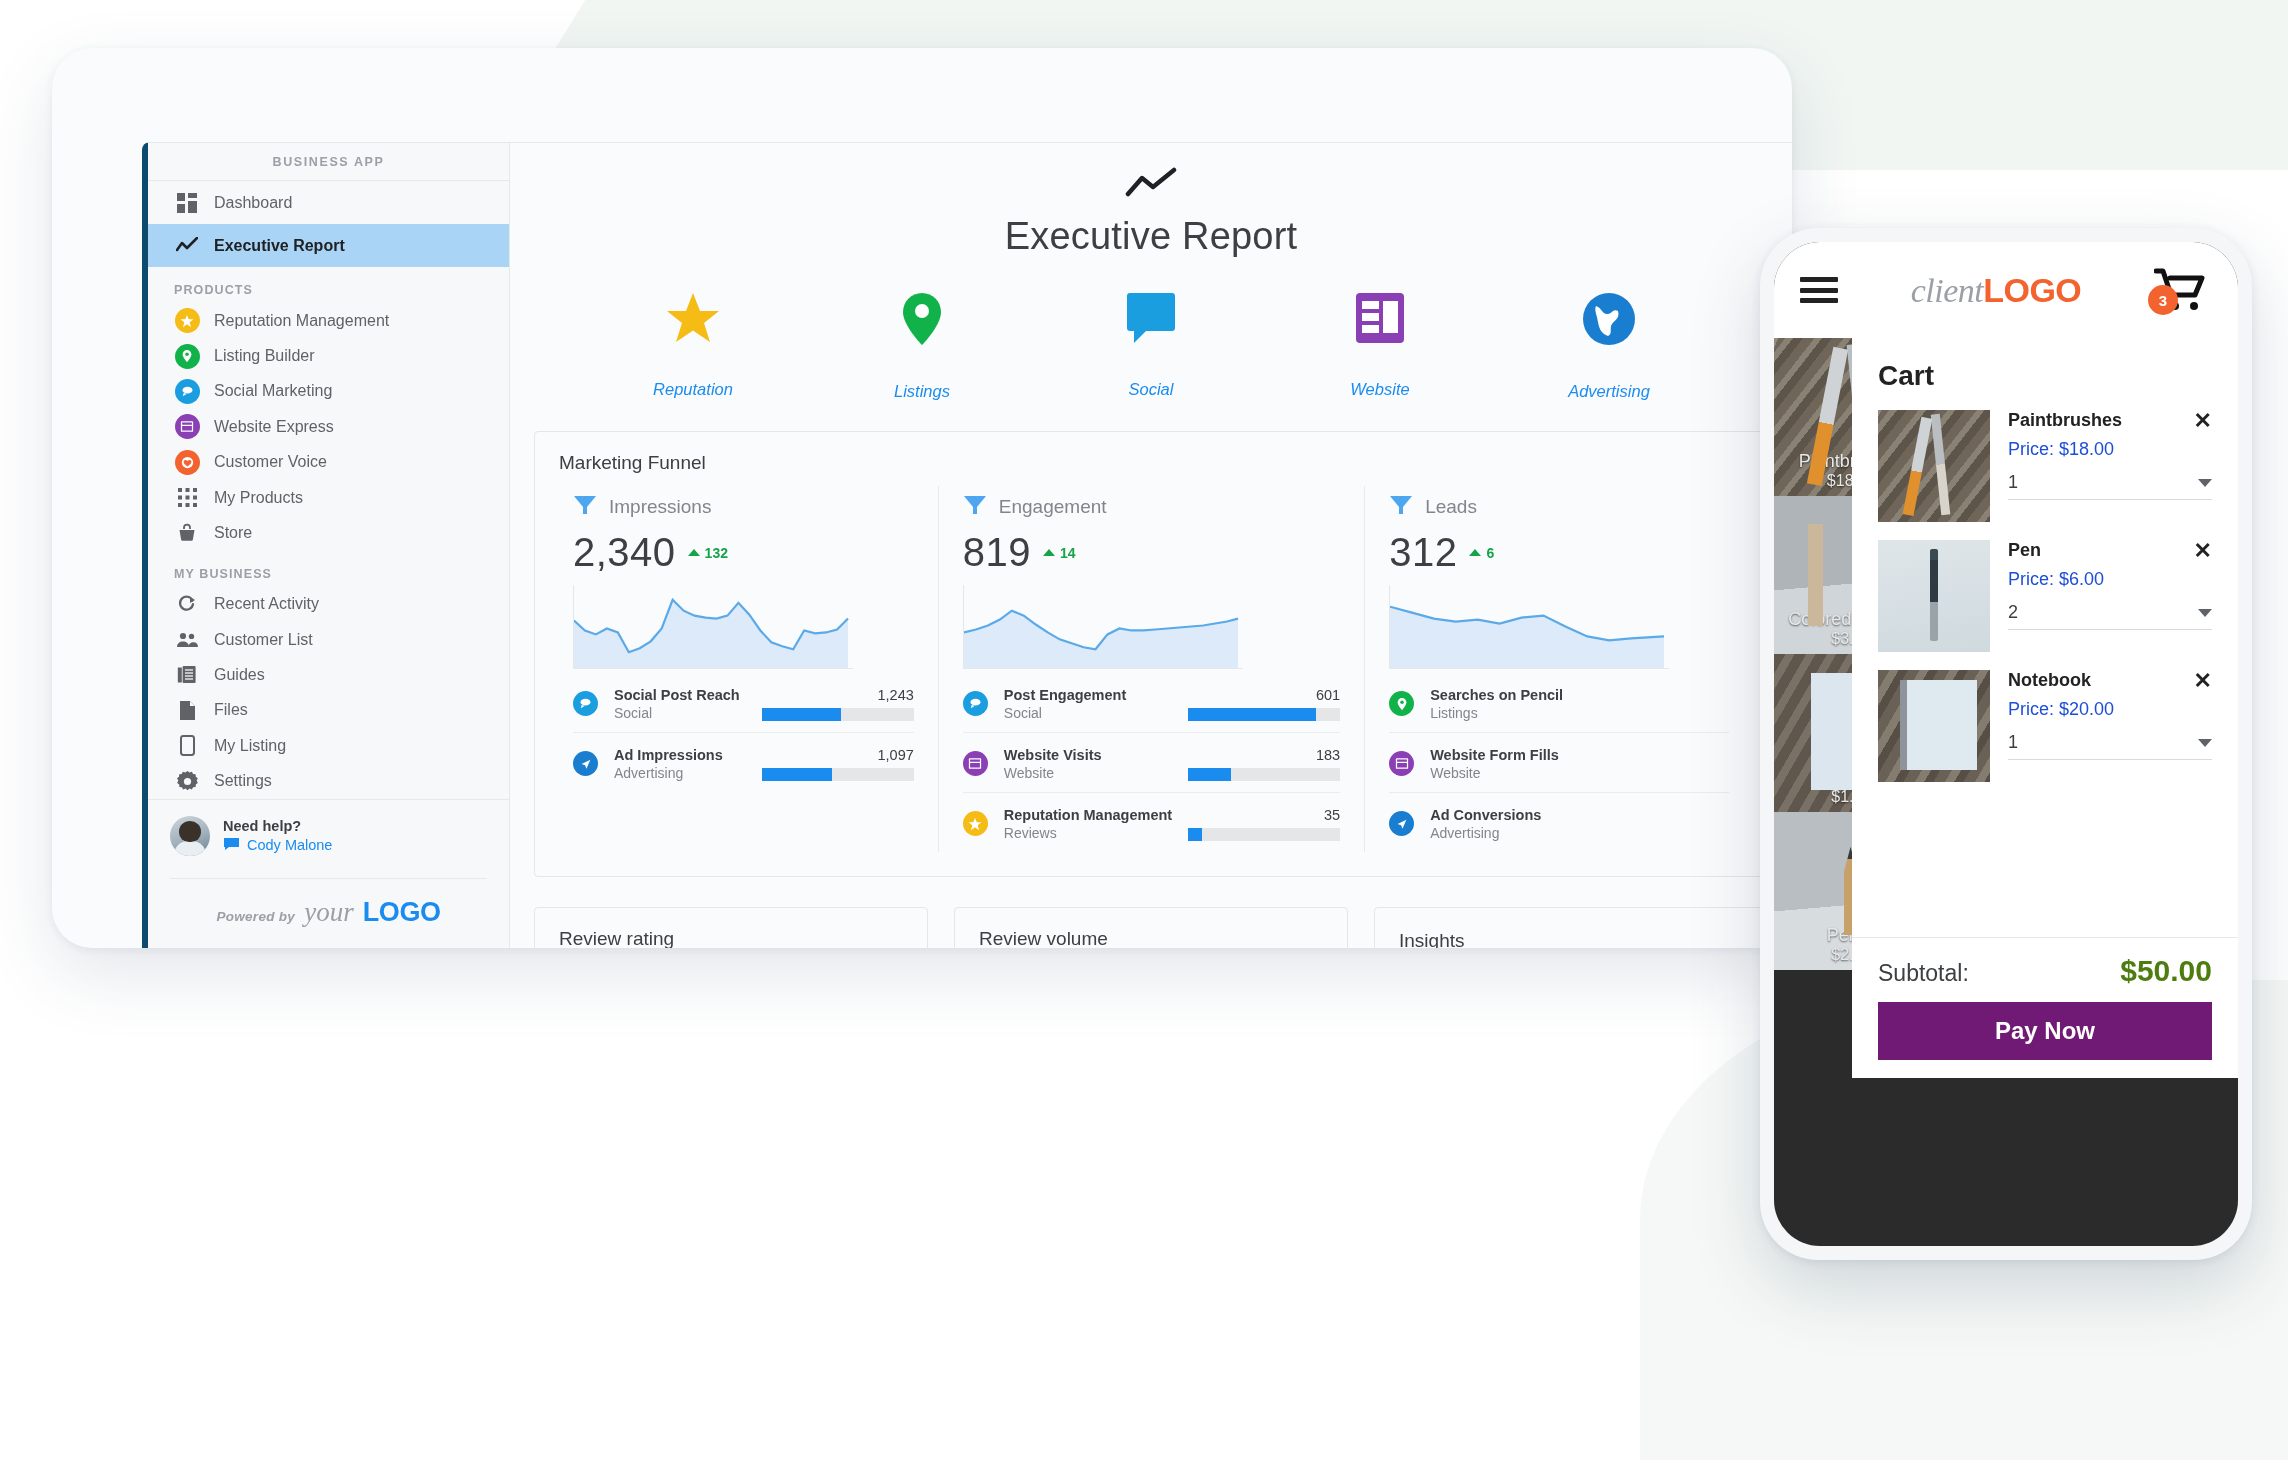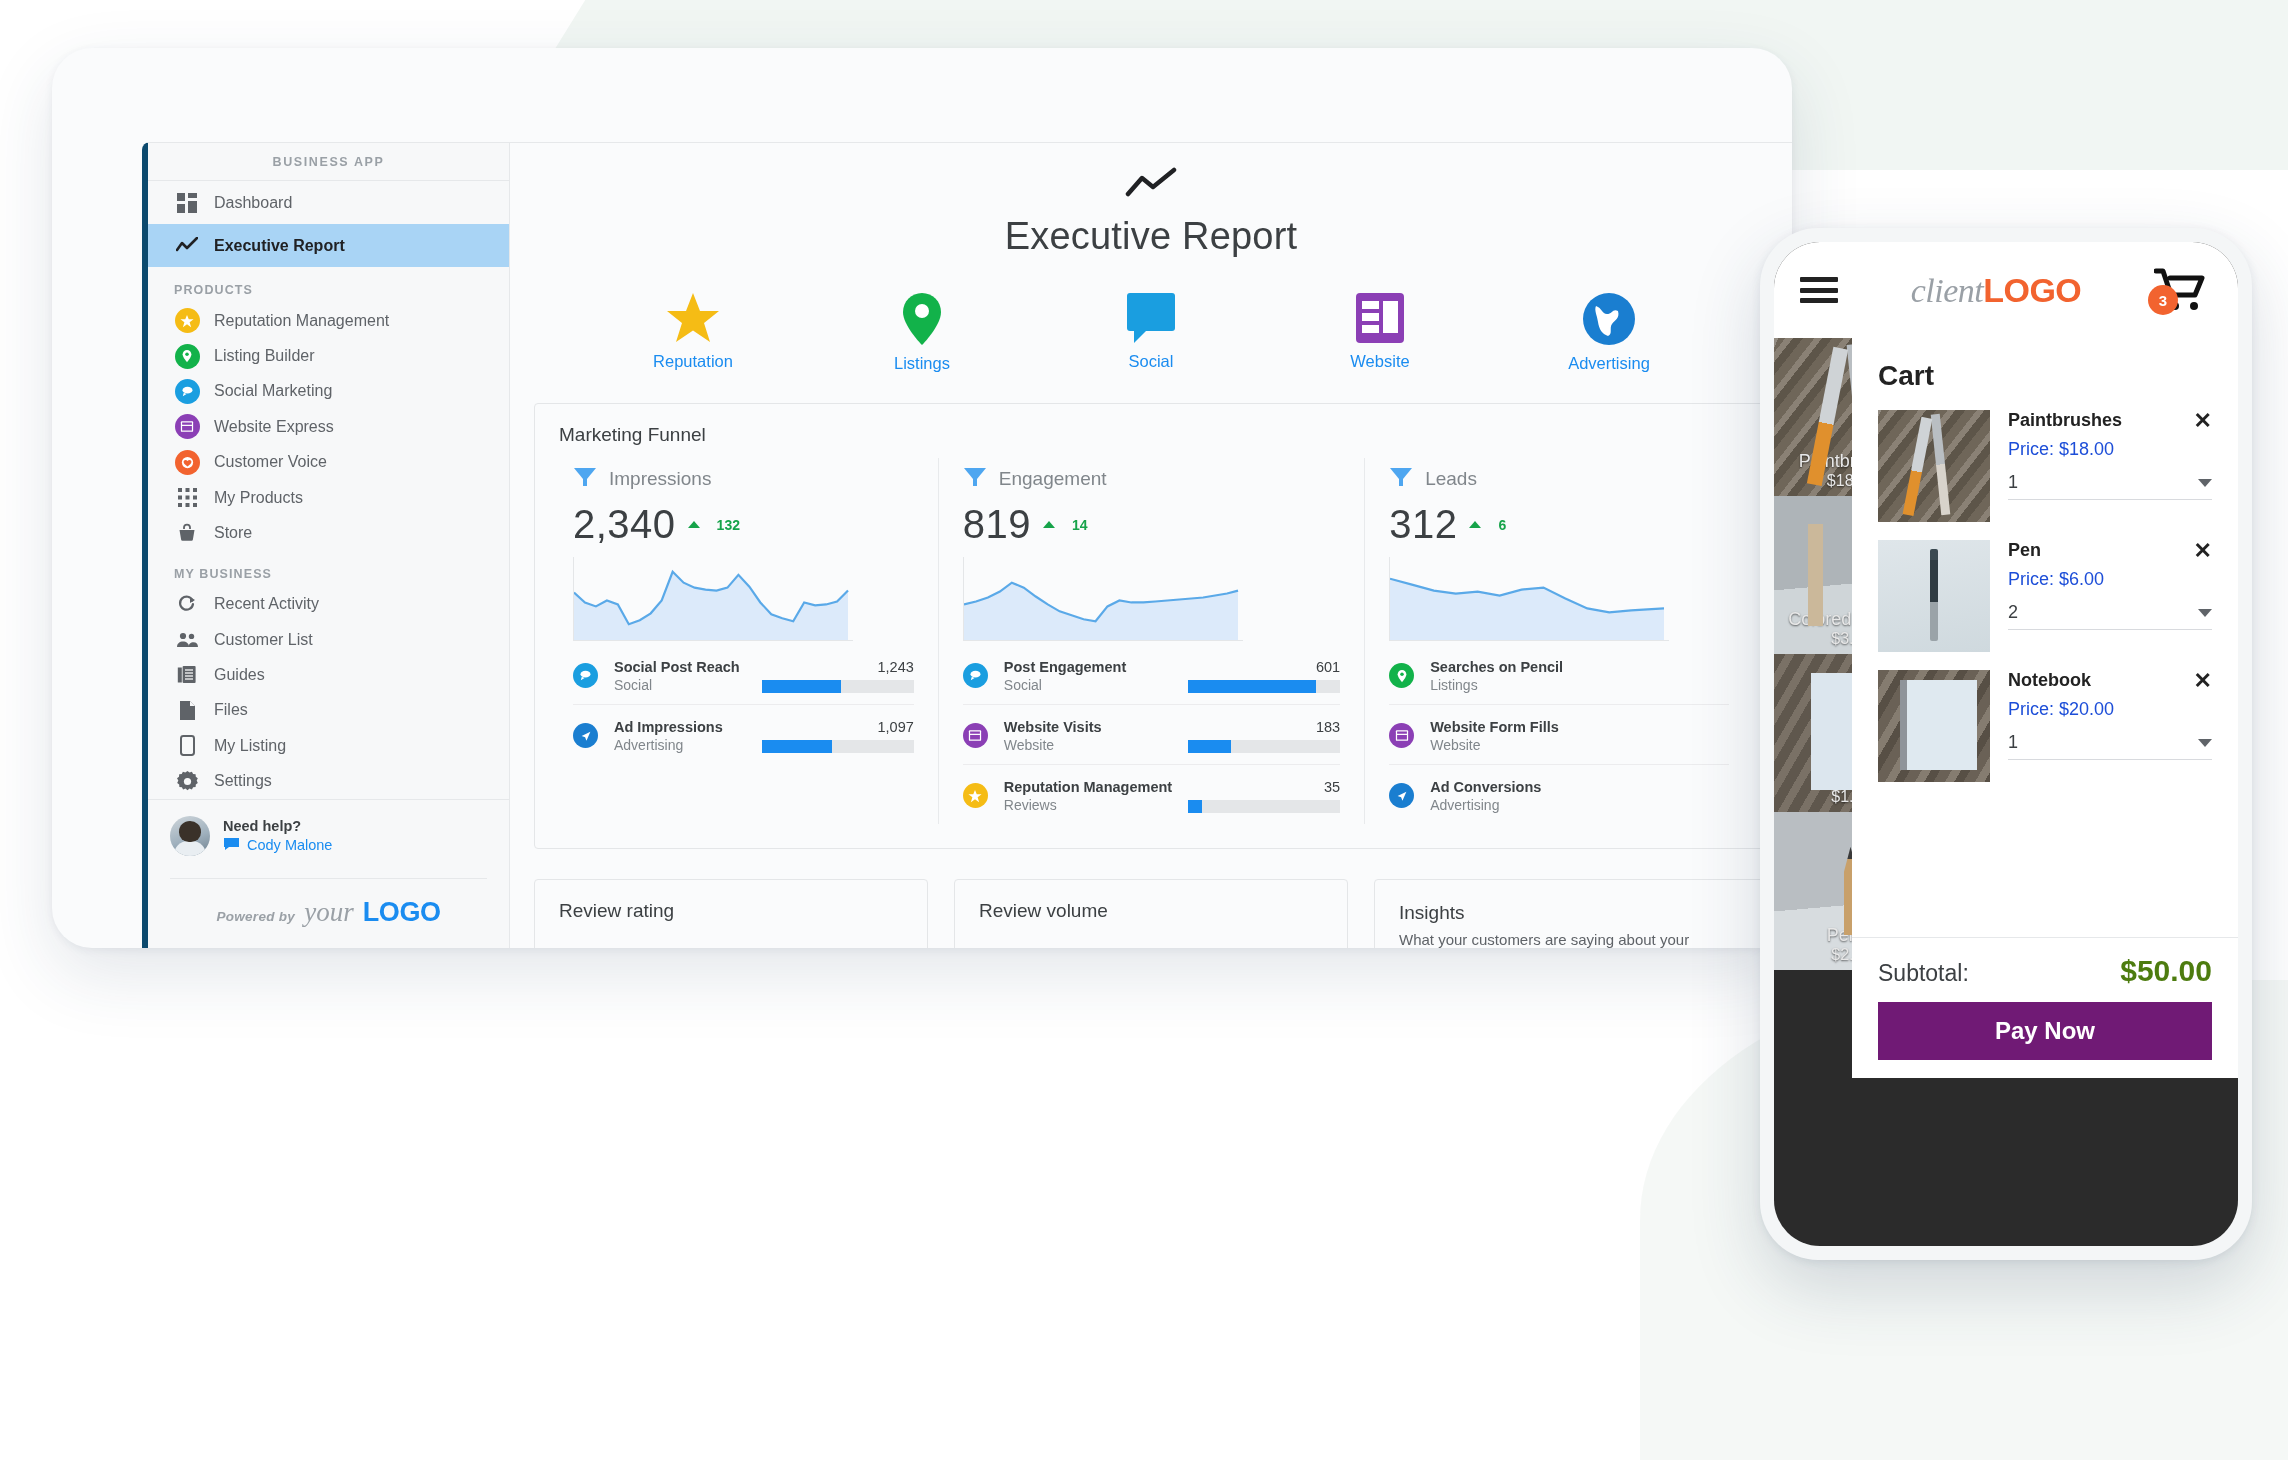--- a/index.html
+++ b/index.html
@@ -88,37 +88,37 @@
   .yl-your { font-family: "Liberation Serif", serif; font-style: italic; font-size: 27px; color: #9aa0a6; }
   .yl-logo { font-size: 27px; font-weight: 700; color: #1a8cf0; letter-spacing: -0.4px; }
 
   
   .main { flex: 1 1 auto; background: #fafbfc; border-top: 1px solid #e6e8ea; position: relative; padding: 0 24px; overflow:hidden;}
   .rep-head { text-align: center; padding-top: 24px; }
   .rep-glyph { display:block; margin: 0 auto 10px auto; }
   .rep-title { font-size: 38px; color: #3c4043; font-weight: 400; letter-spacing: .2px; }
 
   .cat-row { display: flex; justify-content: space-between; padding: 34px 84px 0 84px; }
-  .cat { display: flex; flex-direction: column; align-items: center; gap: 4px; width: 150px; cursor:pointer;}
+  .cat { display: flex; flex-direction: column; align-items: center; gap: 32px; width: 150px; cursor:pointer;font-style:italic;}
   .cat-label { font-size: 16.5px; color: #1a8cf0; }
 
   .card {
     background: #fafbfc; border: 1px solid #e4e6e8; border-radius: 4px;
     margin-top: 30px;
   }
   .card-title { font-size: 19px; color: #3c4043; padding: 20px 24px 0 24px; }
 
   .funnel-row { display: flex; padding: 12px 14px 24px 14px; }
   .funnel-col { flex: 1 1 33.33%; padding: 8px 24px 0 24px; }
   .funnel-col + .funnel-col { border-left: 1px solid #e8eaec; }
   .f-head { display: flex; align-items: center; gap: 12px; }
   .f-head-label { font-size: 19px; color: #80868b; }
   .f-big { display: flex; align-items: center; gap: 12px; margin-top: 10px; }
   .f-num { font-size: 40px; color: #3c4043; font-weight: 300; letter-spacing: .5px; }
-  .f-delta { display:flex; align-items:center; gap:17px; font-size: 14px; color: #16a34a; font-weight:600;}
+  .f-delta { display:flex; align-items:center; gap:5px; font-size: 14px; color: #16a34a; font-weight:600;}
   .tri-up { width:0;height:0;border-left:6px solid transparent;border-right:6px solid transparent;border-bottom:7px solid #16a34a;}
   .spark { margin-top: 10px; border-left: 1px solid #e4e6e8; border-bottom: 1px solid #e4e6e8; }
 
   .f-item { display:flex; align-items:center; gap:16px; padding: 13px 0 11px 0; }
   .f-item + .f-item { border-top: 1px solid #ececee; }
   .f-item-txt { flex: 0 0 auto; min-width: 0; }
   .f-item-name { font-size: 14.5px; color: #3c4043; font-weight: 700; white-space:nowrap;}
   .f-item-sub { font-size: 14px; color: #80868b; margin-top: 1px; }
   .f-item-right { margin-left: auto; width: 152px; }
   .f-item-val { font-size: 14.5px; color: #3c4043; text-align: right; }

